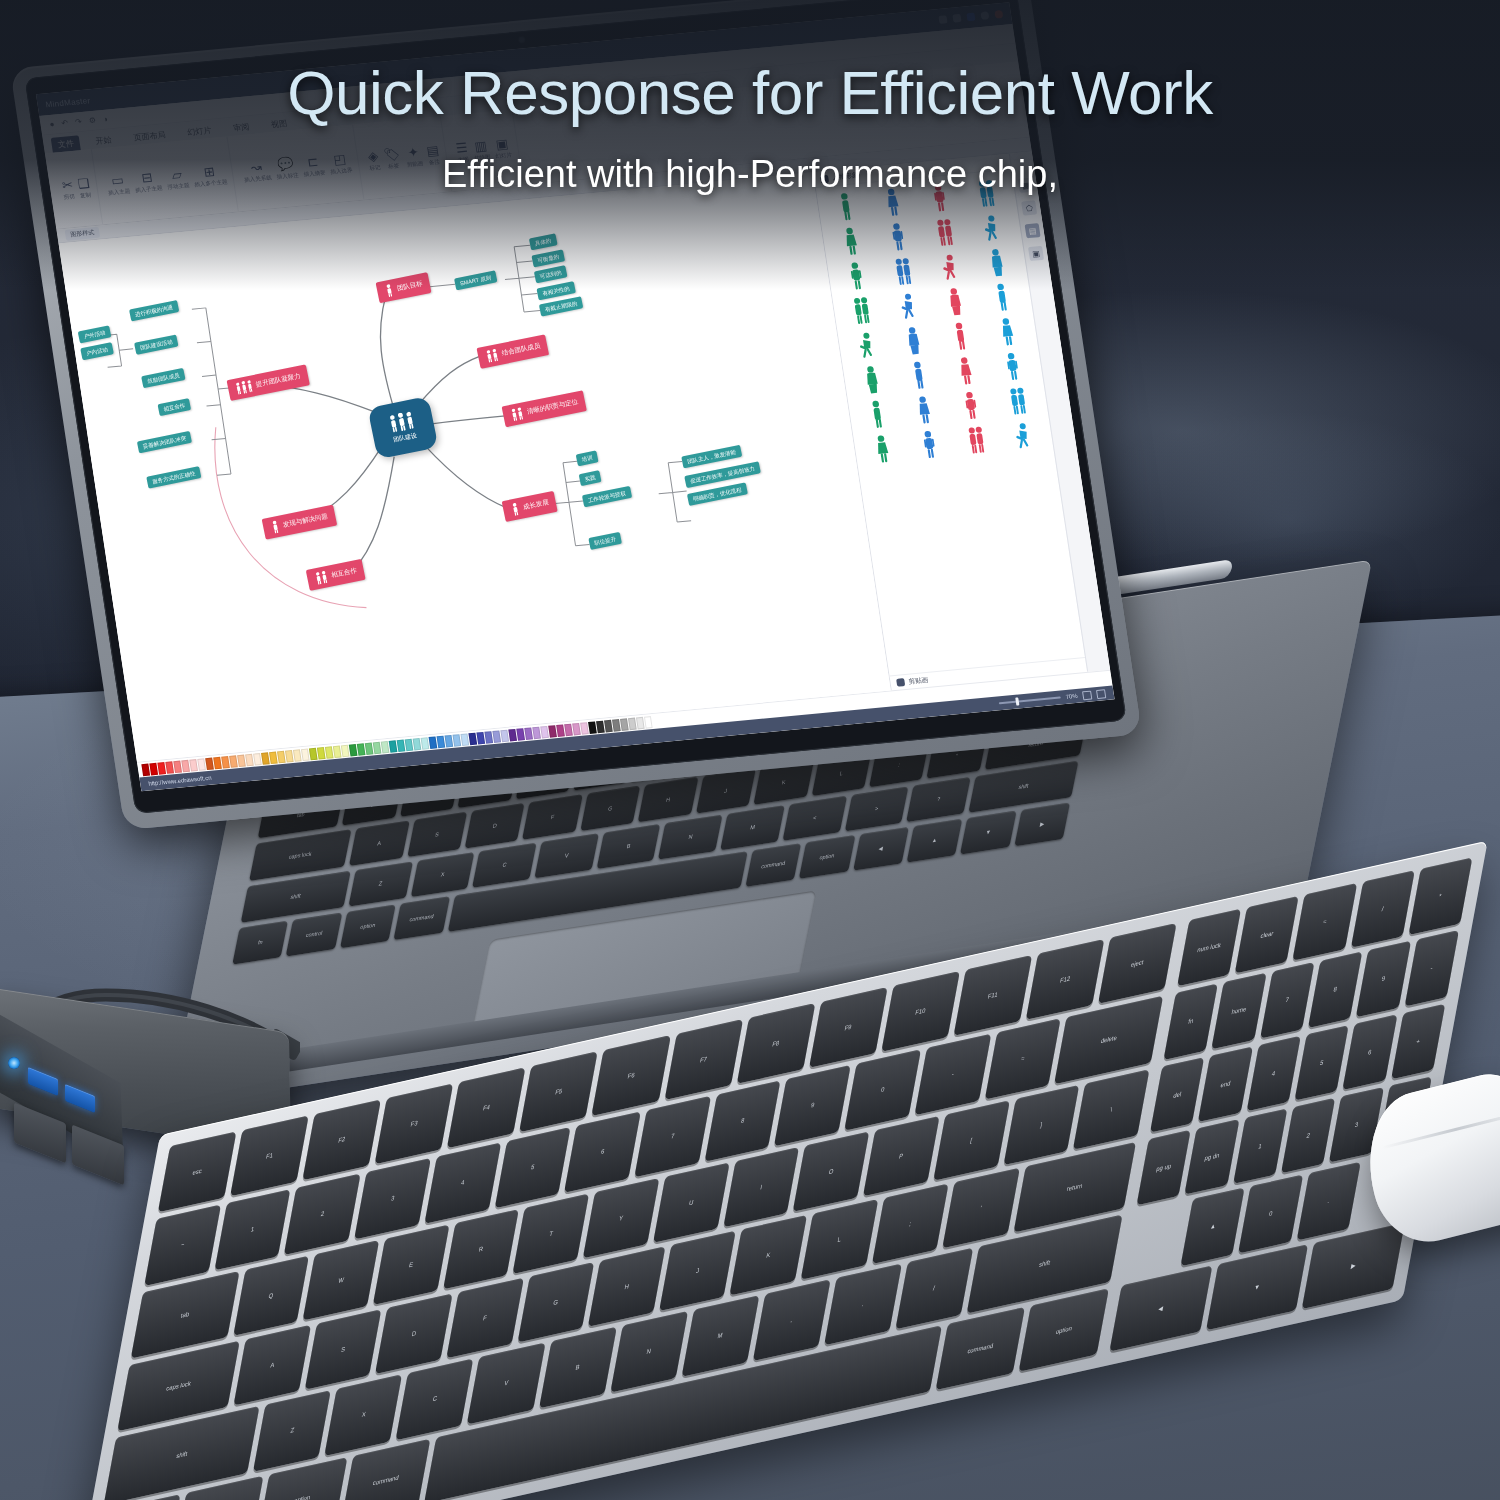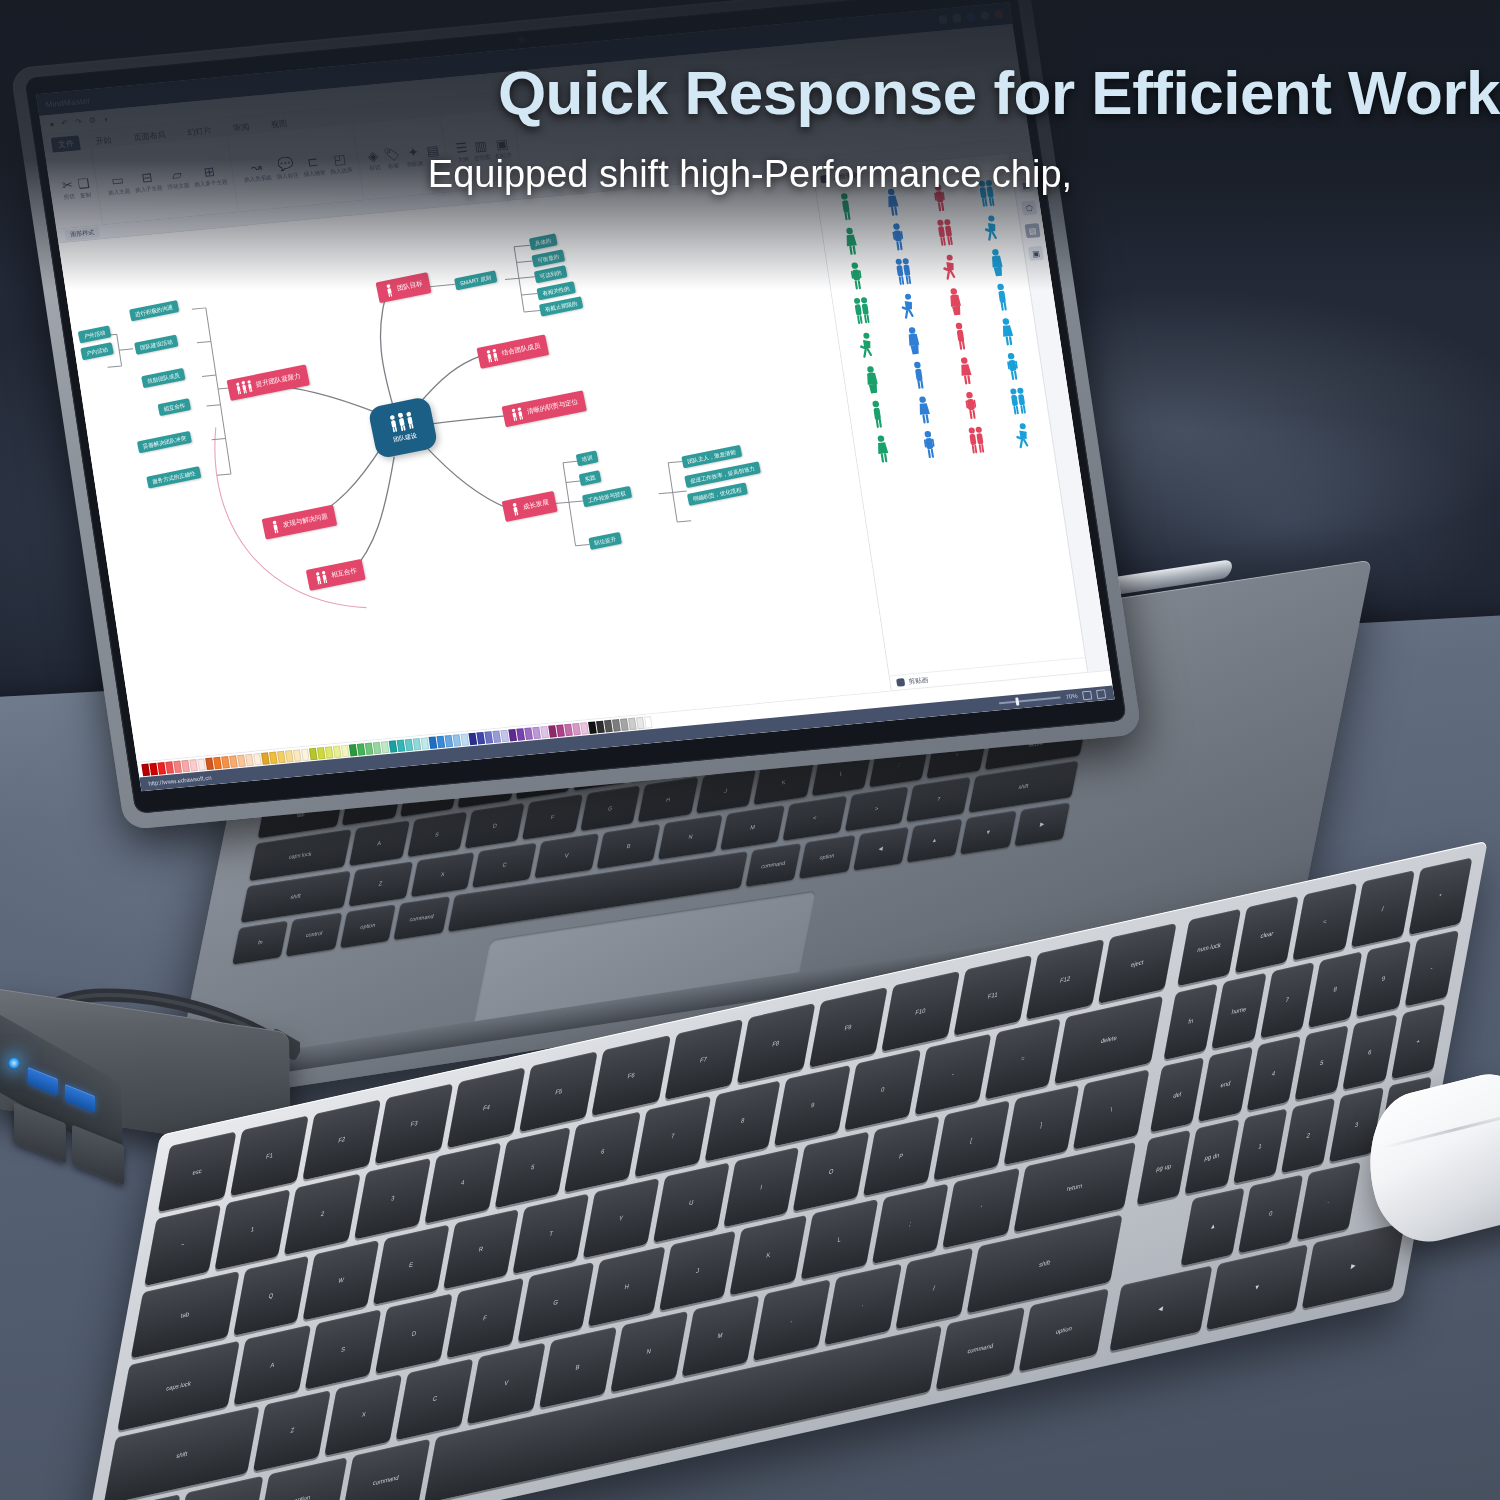--- a/index.html
+++ b/index.html
@@ -19,22 +19,22 @@
   .desk{position:absolute;left:-60px;top:700px;width:1640px;height:900px;
         background:linear-gradient(177deg,#6e7a8c 0%,#626d80 10%,#58soon 10%);
         background:linear-gradient(176deg,#707c8e 0%,#616c7f 14%,#5a6578 32%,#525d70 55%,#4d5768 78%,#47505f 100%);
         transform:rotate(-3.1deg);transform-origin:0 0;
         box-shadow:0 -2px 26px rgba(0,0,0,.35);}
   .desk-sheen{position:absolute;left:0;top:0;width:100%;height:100%;
         background:radial-gradient(ellipse 900px 320px at 40% 18%, rgba(190,205,225,.17), rgba(190,205,225,0) 70%);}
 
   
   .headline-wrap{position:absolute;left:0;top:60px;width:1500px;text-align:center;z-index:60;}
-  .h1{font-size:62px;font-weight:bold;color:#d3e8f4;letter-spacing:-.5px;
-      text-shadow:0 3px 10px rgba(0,0,0,.75);line-height:1.05;text-align:right;}
+  .h1{font-size:62px;font-weight:normal;color:#d3e8f4;letter-spacing:-.5px;
+      text-shadow:0 3px 10px rgba(0,0,0,.75);line-height:1.05;}
   .h2{margin-top:22px;font-size:38px;color:#ffffff;line-height:1.45;
       text-shadow:0 2px 9px rgba(0,0,0,.8);font-weight:400;}
 
   
   #laptop{position:absolute;left:95px;top:40px;width:1320px;height:1180px;}
 
   
   .lid{position:absolute;left:30px;top:20px;width:1020px;height:770px;
        transform:rotate(-8.6deg) skewY(3.2deg);transform-origin:0 100%;
        background:linear-gradient(160deg,#b9bdc2 0%,#8e949c 35%,#6f757e 100%);
@@ -1186,17 +1186,17 @@
 
   <div id="mouse">
     <div class="mbody"></div>
     <div class="mseam"></div>
   </div>
 
   <div class="top-veil"></div>
   <div class="headline-wrap">
     <div class="h1">Quick Response for Efficient Work</div>
     <div class="h2">
-      <div>Equipped shift high-Performance chip,</div>
+      <div>Efficient with high-Performance chip,</div>
     </div>
   </div>
 
 </div>
 
 </body></html>

